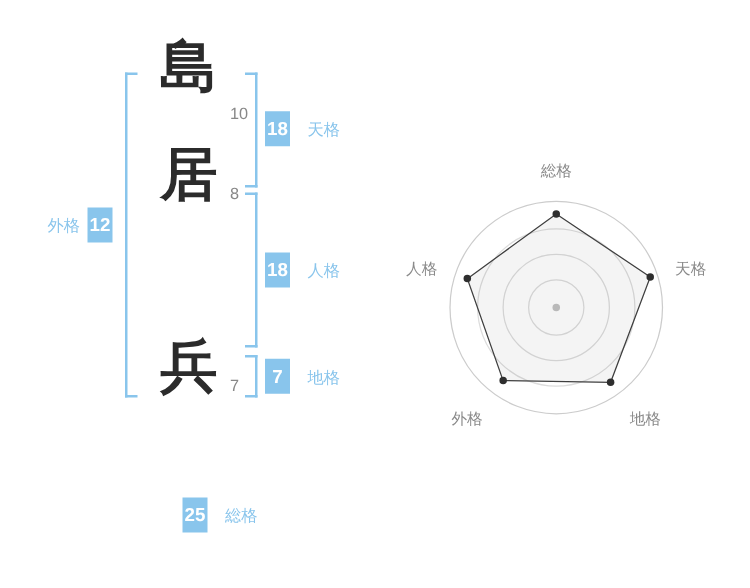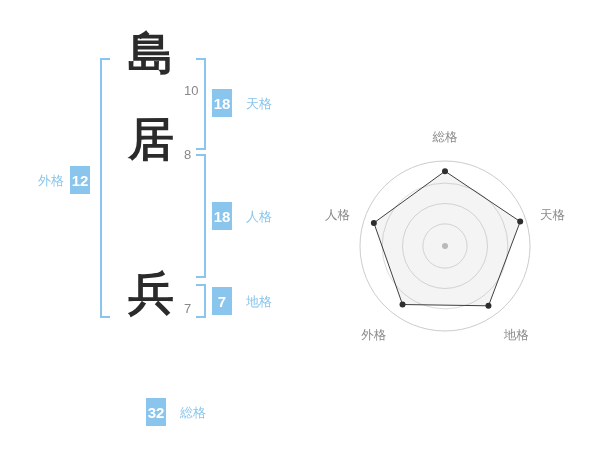--- a/index.html
+++ b/index.html
@@ -66,21 +66,21 @@
 
   <div class="badge" style="left:212px; top:202px;">18</div>
   <div class="badge-label" style="left:246px; top:210px;">人格</div>
 
   <div class="badge" style="left:212px; top:287px;">7</div>
   <div class="badge-label" style="left:246px; top:295px;">地格</div>
 
   <div class="badge-label" style="left:38px; top:174px;">外格</div>
   <div class="badge" style="left:70px; top:166px;">12</div>
 
-  <div class="badge" style="left:146px; top:398px;">32</div>
+  <div class="badge" style="left:146px; top:398px;">25</div>
   <div class="badge-label" style="left:180px; top:406px;">総格</div>
 
   <div class="radar-wrap">
     <svg width="260" height="256" viewBox="0 0 260 256">
         <circle cx="130" cy="128" r="22.1" fill="none" stroke="#DCDCDC" stroke-width="1"></circle>
         <circle cx="130" cy="128" r="42.5" fill="none" stroke="#DCDCDC" stroke-width="1"></circle>
         <circle cx="130" cy="128" r="62.9" fill="none" stroke="#DCDCDC" stroke-width="1"></circle>
         <circle cx="130" cy="128" r="85" fill="none" stroke="#CCCCCC" stroke-width="1"></circle>
         <circle cx="130" cy="128" r="3" fill="#C2C2C2"></circle>
         <polygon points="130.0,53.2 205.2,103.6 173.5,187.8 87.5,186.5 58.9,104.9" fill="rgba(0,0,0,0.045)" stroke="#3F3F3F" stroke-width="1"></polygon>

